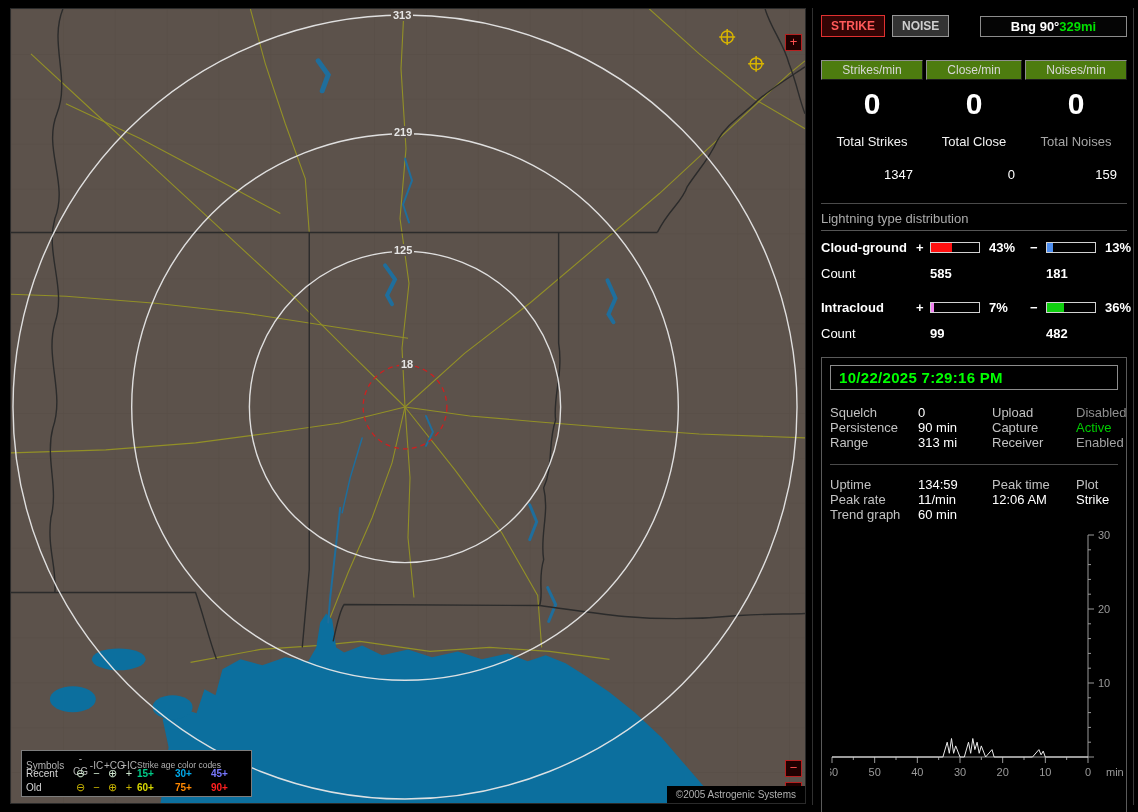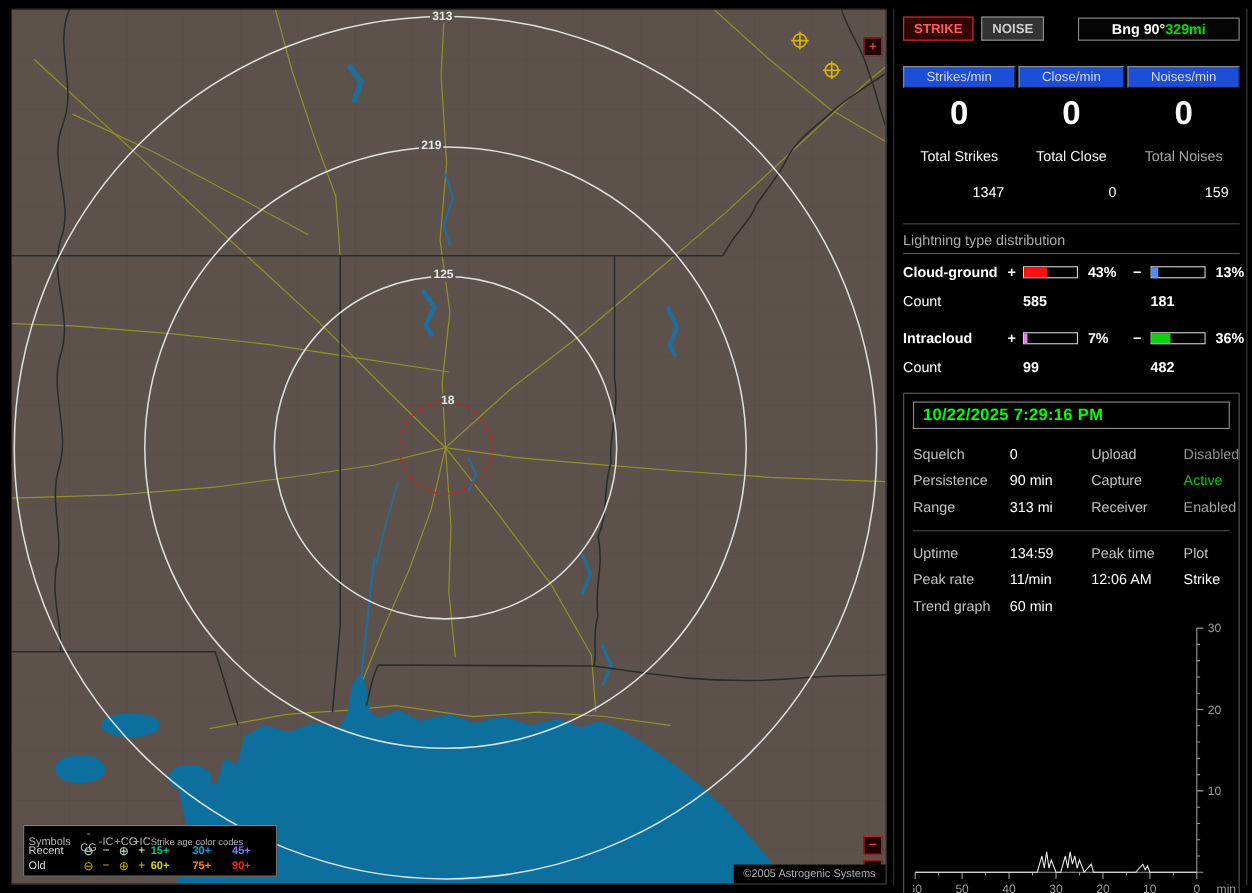--- a/index.html
+++ b/index.html
@@ -35,42 +35,42 @@
   .sb-top{display:flex;align-items:center;gap:7px}
   .btn{font-family:"Liberation Sans",sans-serif;font-weight:bold;font-size:12px;padding:3px 9px;cursor:pointer}
   .btn-strike{background:#330404;border:1px solid #e03030;color:#ff5a5a}
   .btn-noise{background:#333;border:1px solid #979797;color:#cfcfcf}
   .bng-box{margin-left:auto;width:147px;display:flex;justify-content:center;align-items:center;
            border:1px solid #8c8c8c;background:#050505;padding:2px 7px;font-weight:bold;font-size:13px}
   .bng-value{color:#00e000}
 
   .counters{display:flex;margin-top:23px}
   .counter{flex:1;text-align:center}
-  .pill{display:inline-block;background:#1d4ed8;color:#d8d8d8;font-size:12px;padding:2px 20px;
+  .pill{display:inline-block;background:#4d7c0f;color:#d8d8d8;font-size:12px;padding:2px 20px;
         border:1px solid;border-color:#8f8f8f #1d1d1d #1d1d1d #8f8f8f}
   .big{font-size:30px;font-weight:bold;color:#fff;margin-top:7px}
   .tlabel{font-size:13px;margin-top:13px;color:#f2f2f2}
   .tlabel.dim{color:#a6a6a6}
   .tvalue{font-size:13px;margin-top:18px;text-align:right;padding-right:10px}
 
   .divider{border-top:1px solid #4a4a4a;margin-top:21px}
   .dist-title{color:#ababab;font-size:13px;margin-top:7px;padding-bottom:4px;border-bottom:1px solid #555}
   .dist-row{display:grid;grid-template-columns:95px 14px 54px 46px 16px 54px 1fr;align-items:center;height:26px;margin-top:3px}
   .dlabel{font-weight:bold}
   .sign{font-weight:bold;text-align:left}
   .bar{display:block;width:50px;height:11px;border:1px solid #d2d2d2;background:#000;position:relative}
   .bar i{position:absolute;left:0;top:0;bottom:0}
   .pct{font-weight:bold;padding-left:5px}
   .count-row{height:22px;margin-top:2px}
   .cval{font-weight:bold}
 
   .lower{border:1px solid #5a5a5a;margin-top:13px;padding:7px 8px 4px 8px;height:466px}
   .dt-box{border:1px solid #8c8c8c;background:#000;padding:3px 8px;color:#00ff00;font-weight:bold;
           font-size:15px;letter-spacing:.3px}
-  .sgrid{display:grid;grid-template-columns:88px 74px 84px 1fr;row-gap:9px;margin-top:15px;font-size:13px}
+  .sgrid{display:grid;grid-template-columns:88px 74px 84px 1fr;margin-top:15px;font-size:13px}
   .sgrid2{margin-top:12px}
   .lbl{color:#c2c2c2}
   .val{color:#fff}
   .divider2{border-top:1px solid #4a4a4a;margin-top:14px}
   .trend-wrap{margin-top:5px}
 </style>
 </head>
 <body>
 
 <div class="screen">
@@ -144,21 +144,21 @@
 
       <g id="strike-markers" fill="none">
           <circle cx="718" cy="28" r="6" stroke="#d8b400" stroke-width="1.5" fill="none"></circle>
           <path d="M 710 28 H 726 M 718 20 V 36" stroke="#d8b400" stroke-width="1.5" fill="none"></path>
           <circle cx="747" cy="55" r="6" stroke="#d8b400" stroke-width="1.5" fill="none"></circle>
           <path d="M 739 55 H 755 M 747 47 V 63" stroke="#d8b400" stroke-width="1.5" fill="none"></path>
         </g>
     </svg>
 
     <span class="ring-label" style="left:380px;top:0px">313</span>
-    <span class="ring-label" style="left:370px;top:117px">219</span>
+    <span class="ring-label" style="left:381px;top:117px">219</span>
     <span class="ring-label" style="left:381px;top:235px">125</span>
     <span class="ring-label" style="left:388px;top:349px">18</span>
 
     <div class="map-btn b1">+</div>
     <div class="map-btn b2">−</div>
     <div class="map-btn b3">+</div>
 
     <div class="legend">
       <div class="lg-row lg-head">
         <span class="cell">Symbols</span>

